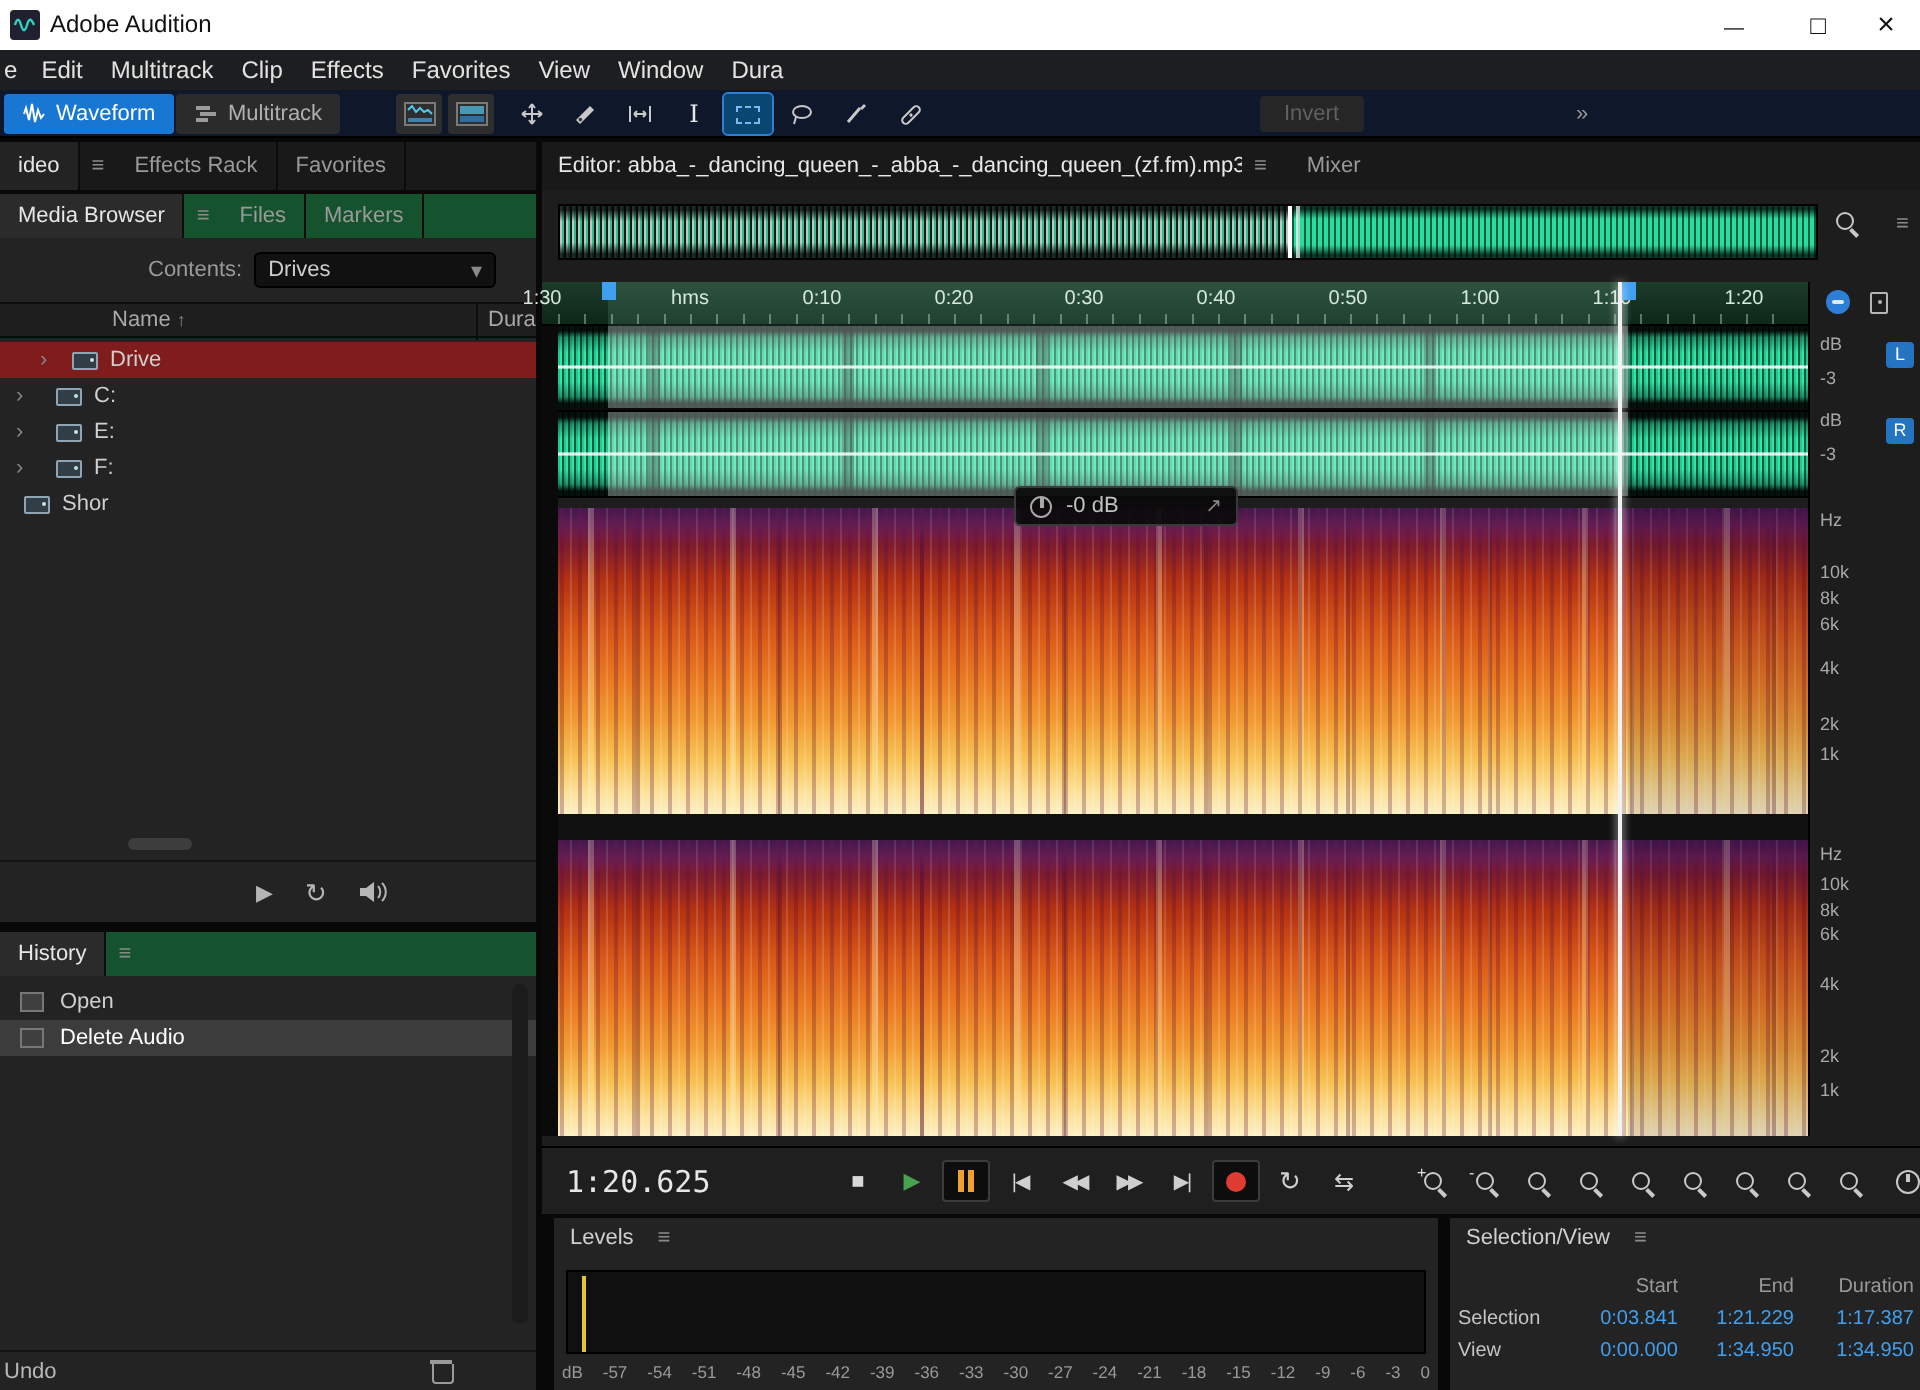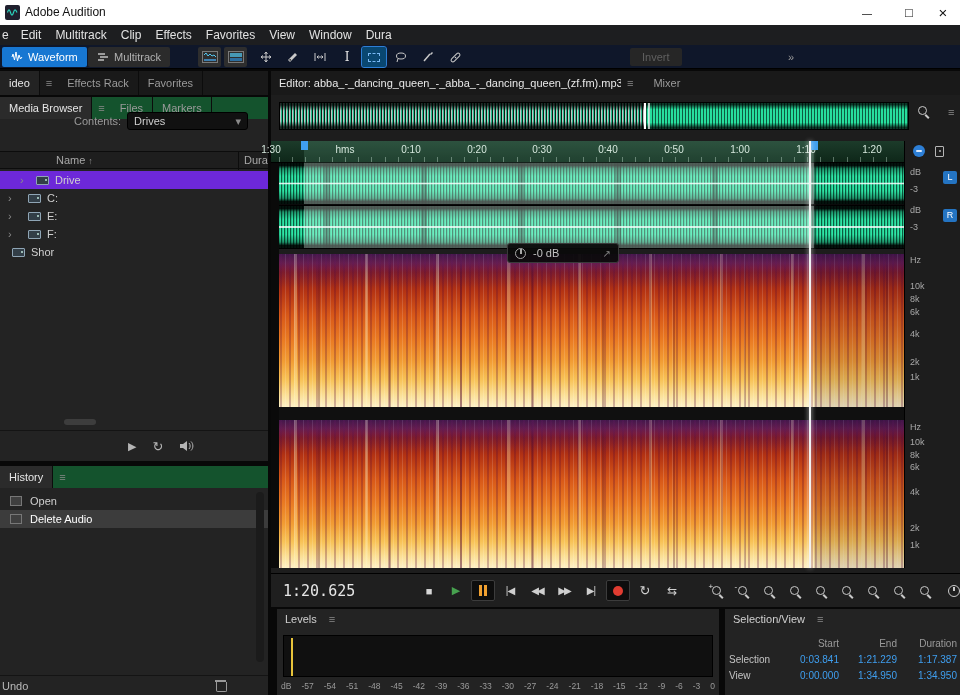--- a/index.html
+++ b/index.html
@@ -49,34 +49,34 @@
   .pmenu{ padding:0 6px; }
 
   
   .lefttabs{ position:absolute; left:0; top:71px; width:268px; height:24px; background:#191919;
              display:flex; align-items:center; color:#9a9a9a; font-size:11px; }
   .lefttabs .ptab{ height:24px; line-height:24px; }
   .lefttabs .ptab.active{ background:#232323; color:#e6e6e6; }
 
   
   .media{ left:0; top:97px; width:268px; height:364px; }
-  .contents-row{ position:absolute; left:0; top:12px; width:248px; height:24px; display:flex; align-items:center;justify-content:space-between; }
+  .contents-row{ position:absolute; left:0; top:26px; width:248px; height:24px; display:flex; align-items:center;justify-content:space-between; }
   .contents-label{ margin-left:74px; color:#9a9a9a; }
   .dd{ margin-left:6px; width:140px; height:18px; background:#111; border:1px solid #000; border-radius:3px;
        display:flex; align-items:center; justify-content:space-between; padding:0 6px; color:#cfcfcf; }
   .dd .caret::before{ content:"▾"; color:#8a8a8a; }
   .cols{ position:absolute; left:0; top:54px; width:268px; height:18px; background:#1e1e1e;
          border-top:1px solid #0c0c0c; border-bottom:1px solid #0c0c0c; color:#a8a8a8; }
   .col-name{ position:absolute; left:56px; top:2px; }
   .sortarrow::before{ content:"↑"; font-size:9px; margin-left:3px; color:#8a8a8a; }
   .col-dur{ position:absolute; left:244px; top:2px;text-align:center; }
   .col-div{ position:absolute; left:238px; top:0; width:1px; height:18px; background:#0c0c0c; }
   .tree{ position:absolute; left:0; top:74px; width:268px; }
   .trow{ height:18px; display:flex; align-items:center; color:#cfcfcf; }
-  .trow.sel{ background:#6d28d9; }
+  .trow.sel{ background:#7f1d1d; }
   .chev::before{ content:"›"; color:#8a8a8a; }
   .tree .chev{ width:10px; margin-left:8px; }
   .drive-ico{ width:13px; height:9px; border:1px solid #8fa5b5; border-radius:1px; background:#323e47; position:relative; margin:0 6px 0 6px; }
   .drive-ico::after{ content:""; position:absolute; right:1px; top:2.5px; width:2px; height:2px; border-radius:50%; background:#bfe6d8; }
   .hscroll{ position:absolute; left:64px; top:322px; width:32px; height:6px; border-radius:3px; background:#3d3d3d; }
   .mb-footer{ position:absolute; left:0; top:333px; width:268px; height:31px; border-top:1px solid #141414;
               display:flex; align-items:center; gap:16px; padding-left:128px; }
   .mb-play::before{ content:"▶"; color:#b5b5b5; font-size:11px; }
   .mb-loop::before{ content:"↻"; color:#b5b5b5; font-size:13px; }
 

